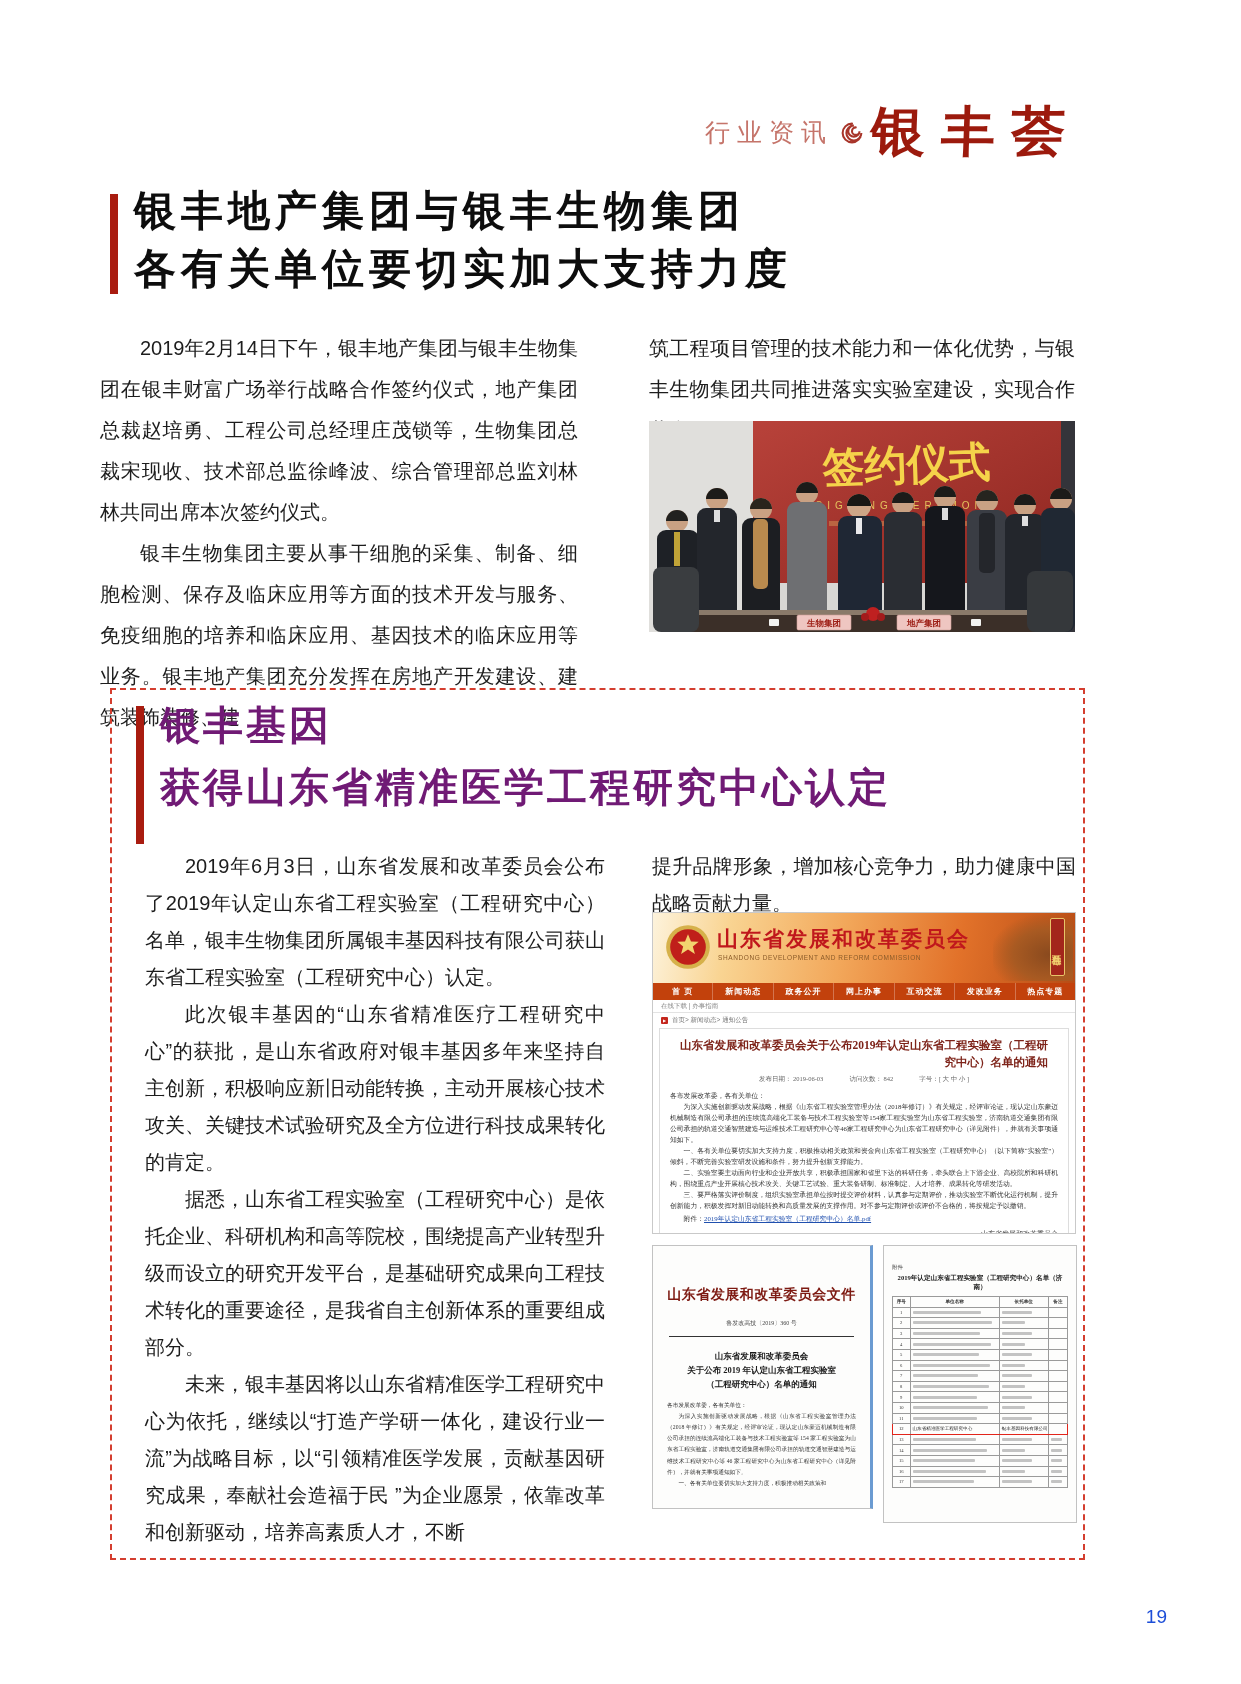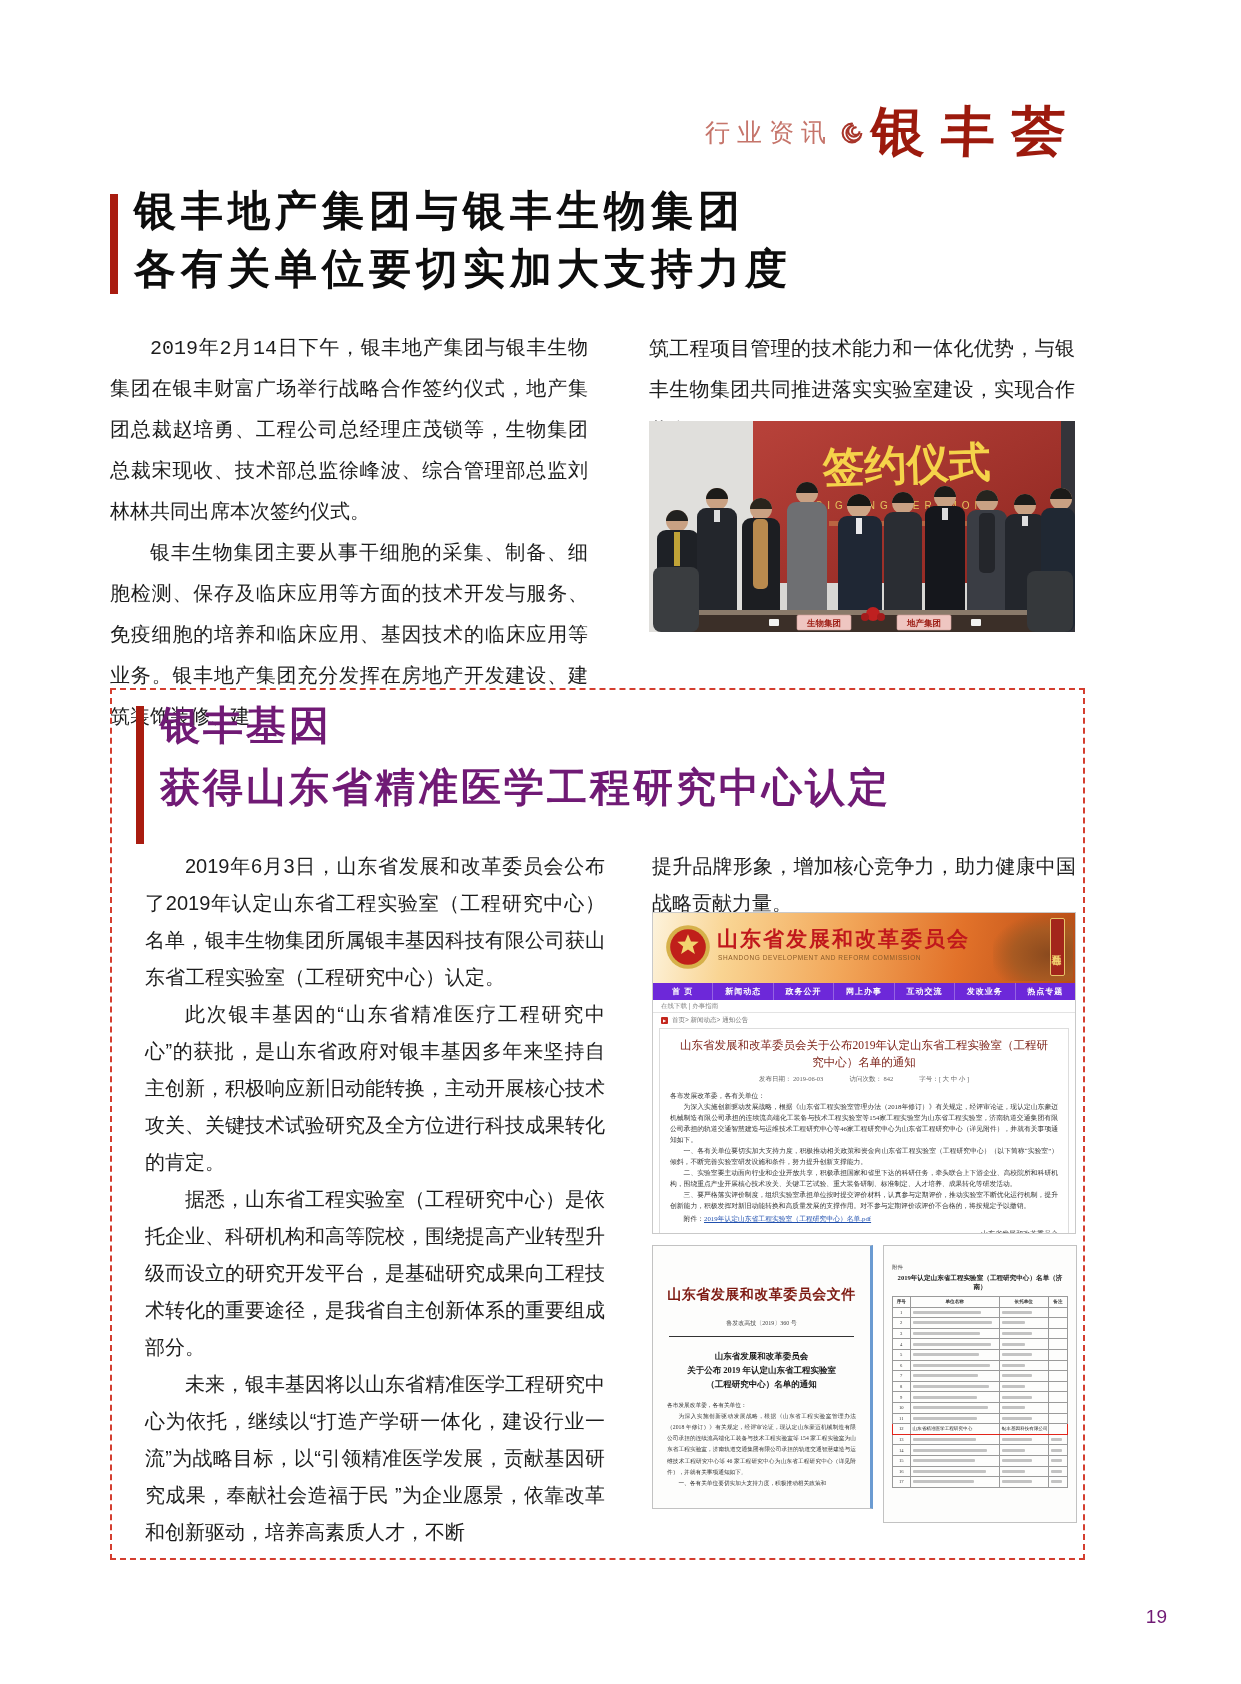--- a/index.html
+++ b/index.html
@@ -10,21 +10,21 @@
   .masthead { position:absolute; top:96px; right:160px; display:flex; align-items:center; gap:4px; }
   .section-label { color:#c5746a; font-size:25px; letter-spacing:7px; }
   .spiral-icon { width:30px; height:30px; }
   .brand { color:#9c1a0d; font-size:54px; font-weight:bold; letter-spacing:16px;
            font-family:"Liberation Serif","DejaVu Serif",serif; transform:skewX(-2deg); }
 
   
   .a1-bar { position:absolute; left:110px; top:194px; width:8px; height:100px; background:#a91c10; }
   .a1-title { position:absolute; left:134px; top:182px; font-size:42px; font-weight:800;
               color:#0d0d0d; line-height:58px; letter-spacing:5px; }
-  .a1-left  { position:absolute; left:110px; top:328px; width:478px;font-family:Liberation Mono, monospace; }
+  .a1-left  { position:absolute; left:100px; top:328px; width:478px; }
   .a1-right { position:absolute; left:649px; top:328px; width:426px; }
   .a1-left p, .a1-right p { font-size:20px; line-height:41px; text-align:justify; color:#1d1d1d; }
   .indent { text-indent:2em; }
 
   .photo { position:absolute; left:649px; top:421px; width:426px; height:211px; }
 
   
   .feature-box { position:absolute; left:110px; top:688px; width:975px; height:872px;
                  border:2px dashed #d43e2f; }
   .a2-bar { position:absolute; left:24px; top:16px; width:8px; height:138px; background:#a91c10; }
@@ -41,34 +41,34 @@
       background:linear-gradient(100deg,#fdf3dc 0%,#f9d492 18%,#f2a75a 45%,#e2722a 72%,#b84c15 100%); }
   .emblem { position:absolute; left:12px; top:11px; width:46px; height:46px; }
   .site-name { position:absolute; left:64px; top:12px; font-size:21px; font-weight:bold;
                color:#c0171c; letter-spacing:2px; }
   .site-name-en { position:absolute; left:65px; top:41px; font-size:6.5px; color:#8a5a28; letter-spacing:.6px; }
   .stone-rock { position:absolute; right:2px; top:2px; width:80px; height:66px;
       background:radial-gradient(ellipse at 70% 60%, #8a4a1e 0%, #a85a22 45%, rgba(226,114,42,0) 75%); }
   .stone-seal { position:absolute; right:10px; top:5px; width:15px; height:58px; background:#a3261b;
       color:#f2d36f; writing-mode:vertical-rl; font-size:10px; line-height:15px; text-align:center;
       border:1px solid #e8c468; border-radius:2px; }
-  .site-nav { height:17px; background:#6d28d9; display:flex; align-items:stretch; }
+  .site-nav { height:17px; background:#c2410c; display:flex; align-items:stretch; }
   .nav-item { flex:1; color:#fff; font-size:8px; font-weight:bold; letter-spacing:1px;
       display:flex; align-items:center; justify-content:center;
       border-right:1px solid rgba(255,255,255,.28); }
   .nav-item:last-child { border-right:none; }
   .site-subnav { height:13px; border-bottom:1px solid #e3e3e3; font-size:6.5px; color:#888;
       padding:2px 8px; }
   .site-breadcrumb { height:15px; font-size:6.5px; color:#777; padding:3px 8px;
       display:flex; align-items:center; gap:4px; }
   .bc-icon { width:7px; height:7px; background:#c4261d; color:#fff; font-size:4px; line-height:7px;
       text-align:center; border-radius:1px; }
   .site-content { margin:0 6px 6px; border:1px solid #ddd; padding:6px 10px 7px;
       font-family:"Liberation Serif","DejaVu Serif",serif; }
-  .site-article-title { text-align:center; font-size:11.5px; font-weight:normal; color:#7e241a;
+  .site-article-title { text-align:right; font-size:11.5px; font-weight:bold; color:#7e241a;
       line-height:1.45; margin:2px 10px 5px; }
   .site-meta { display:flex; justify-content:center; gap:26px; font-size:6.5px; color:#666;
       margin-bottom:6px; }
   .site-body p { font-size:6.8px; line-height:1.62; color:#333; text-align:justify; margin:0; }
   .attach-line { font-size:6.8px; margin-top:3px; text-indent:2em; color:#333; }
   .attach-link { color:#1f4fae; text-decoration:underline; }
   .site-signature { text-align:right; font-size:7px; color:#333; margin-top:5px; }
 
   
   .doc-left { position:absolute; left:540px; top:555px; width:221px; height:264px; background:#fdfdfc;
@@ -89,21 +89,21 @@
   .docr-table { width:100%; border-collapse:collapse; table-layout:fixed; }
   .docr-table th, .docr-table td { border:0.5px solid #9a9a9a; font-size:4.6px; color:#333;
       height:10.6px; padding:0 2px; overflow:hidden; white-space:nowrap; }
   .docr-table th { font-weight:bold; text-align:center; }
   .docr-table td:first-child { text-align:center; }
   .bar { height:3px; background:#8a8a8a; opacity:.5; border-radius:1px; }
   tr.hl td { border-top:1.5px solid #e2241a; border-bottom:1.5px solid #e2241a; color:#222; }
   tr.hl td:first-child { border-left:1.5px solid #e2241a; }
   tr.hl td:last-child { border-right:1.5px solid #e2241a; }
 
-  .page-number { position:absolute; right:74px; top:1606px; font-size:19px; color:#701a75;margin-left:41px; }
+  .page-number { position:absolute; right:74px; top:1606px; font-size:19px; color:#1d4ed8;margin-left:41px; }
 </style>
 </head>
 <body>
 
 <div class="page">
 
   <div class="masthead">
     <span class="section-label">行业资讯</span>
     <svg class="spiral-icon" viewBox="0 0 32 32">
       <path d="M16 6 a10 10 0 1 0 10 10 a8 8 0 1 1 -8 -8 a6 6 0 1 0 6 6 a4 4 0 1 1 -4 -4" fill="none" stroke="#a8352a" stroke-width="2.2" stroke-linecap="round"></path>

